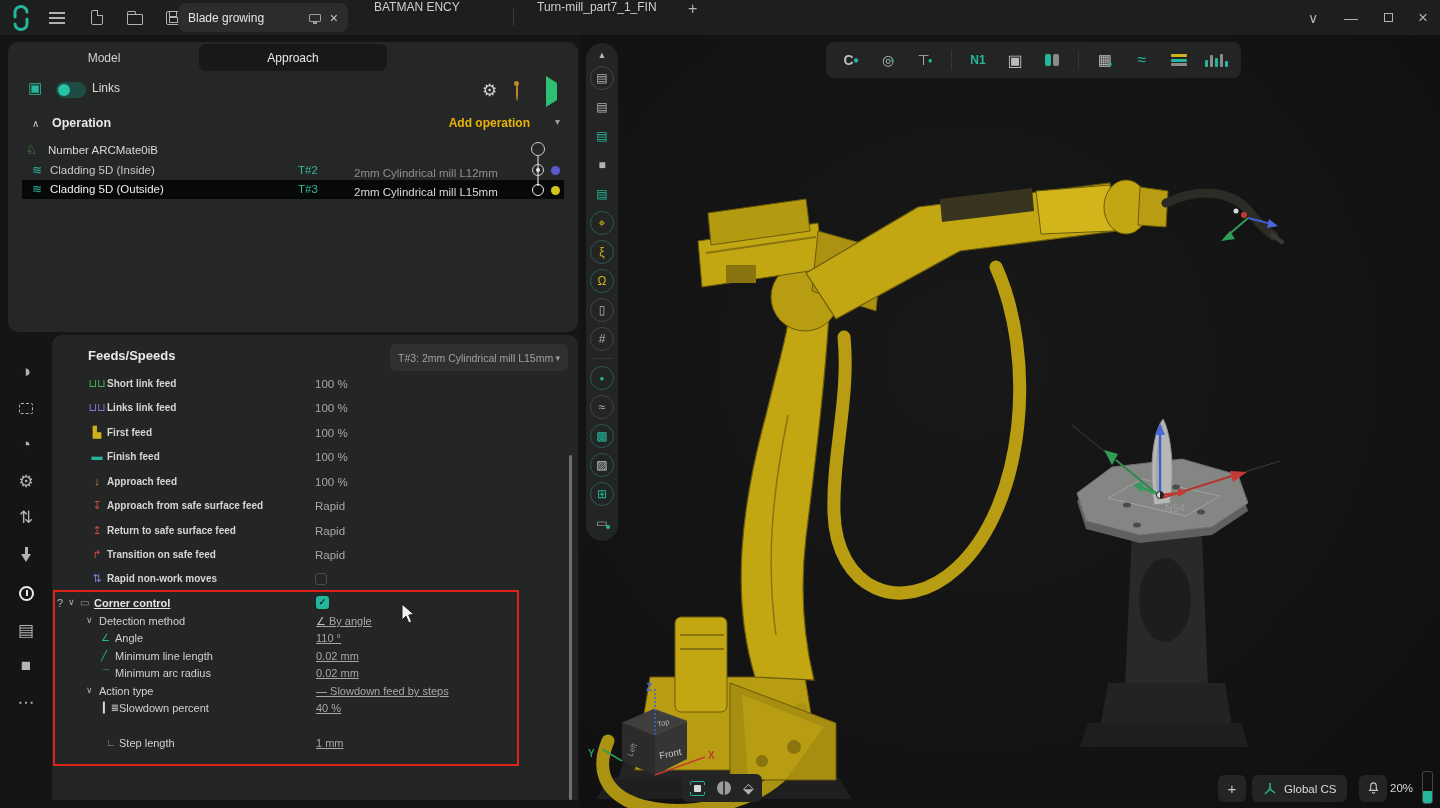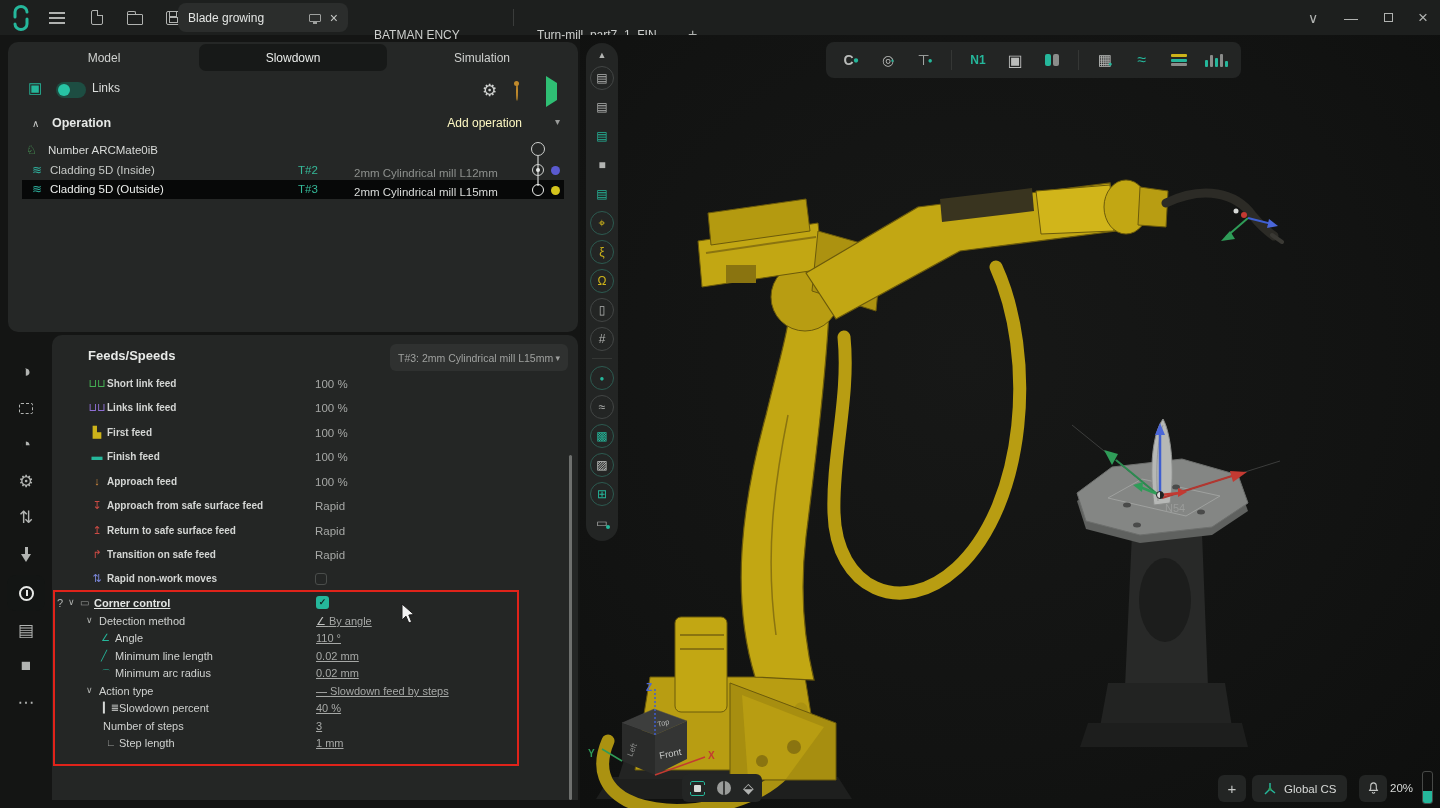--- a/index.html
+++ b/index.html
@@ -17,21 +17,21 @@
   .folder-icon { width:16px; height:11px; border:1.6px solid #b0b2b0; border-radius:1px; position:relative; margin-top:3px; }
   .folder-icon:before { content:""; position:absolute; left:-1px; top:-4px; width:7px; height:3px; border:1.6px solid #b0b2b0; border-bottom:none; border-radius:2px 2px 0 0; }
   .save-icon { width:14px; height:14px; border:1.6px solid #b0b2b0; border-radius:2px; position:relative; }
   .save-icon:after { content:""; position:absolute; left:2px; top:-1px; width:6px; height:5px; border:1.5px solid #b0b2b0; border-top:none; }
   .save-icon:before { content:""; position:absolute; left:2px; bottom:1px; width:7px; height:4px; border:1.3px solid #b0b2b0; }
   #tab-active { position:absolute; left:178px; top:3px; width:170px; height:29px; background:#2b2d2c; border-radius:8px; display:flex; align-items:center; padding:0 10px; gap:9px; }
   #tab-active .t-label { font-size:12px; color:#e4e6e4; flex:1; }
   .monitor-icon { width:12px; height:8px; border:1.4px solid #9ea09e; border-radius:1px; position:relative; }
   .monitor-icon:after { content:""; position:absolute; left:3px; bottom:-3px; width:4px; height:1.6px; background:#9ea09e; }
   .tab-x { color:#c5c7c5; font-size:14px; line-height:1; cursor:pointer; }
-  .tab-plain { position:absolute; top:0; height:35px; display:flex; align-items:center; font-size:12px; color:#cdcfcd; cursor:pointer;margin-top:17px; }
+  .tab-plain { position:absolute; top:0; height:35px; display:flex; align-items:flex-start; font-size:12px; color:#cdcfcd; cursor:pointer; }
   .tab-sep { position:absolute; left:513px; top:9px; width:1px; height:17px; background:#3a3c3b; }
   .win-btn { position:absolute; top:0; width:34px; height:35px; display:flex; align-items:center; justify-content:center; color:#b0b2b0; font-size:14px; cursor:pointer; }
   .restore-glyph { width:9px; height:9px; border:1.4px solid #b0b2b0; position:relative; background:#1d1f1e; }
   .restore-glyph:before { content:""; position:absolute; left:2px; top:-4px; width:9px; height:9px; border:1.4px solid #b0b2b0; z-index:-1; }
 
   
   #op-card { position:absolute; left:8px; top:42px; width:570px; height:290px; background:#252726; border-radius:10px; }
   .ptab { position:absolute; top:2px; height:27px; width:188px; display:flex; align-items:center; justify-content:center; font-size:12px; color:#cfd1cf; border-radius:7px; cursor:pointer; }
   .ptab.active { background:#171918; color:#e8eae8; }
   #links-row { position:absolute; left:0; top:34px; width:570px; height:28px; }
@@ -39,21 +39,21 @@
   .toggle { position:absolute; left:48px; top:6px; width:30px; height:16px; border-radius:8px; background:#1d4d42; cursor:pointer; }
   .toggle .knob { position:absolute; left:2px; top:2px; width:12px; height:12px; border-radius:50%; background:#27c3a4; }
   .links-lbl { position:absolute; left:84px; top:5px; font-size:12px; color:#dcdedc; }
   .gear-glyph { color:#cfd1cf; font-size:17px; }
   .orbit-glyph { width:13px; height:13px; border:1.6px solid #c08a2c; border-radius:50%; position:relative; }
   .orbit-glyph:after { content:""; position:absolute; right:-2px; top:-2px; width:5px; height:5px; border-radius:50%; background:#c08a2c; }
   .play-glyph { width:0; height:0; border-left:11px solid #2fbf74; border-top:7px solid transparent; border-bottom:7px solid transparent; }
   #op-head { position:absolute; left:0; top:70px; width:570px; height:24px; }
   .chev { color:#c9cbc9; font-size:10px; }
   #op-title { position:absolute; left:44px; top:4px; font-size:12.5px; font-weight:bold; color:#e6e8e6; }
-  #add-op { position:absolute; right:56px; top:4px; font-size:12px; color:#fef9c3; cursor:pointer; }
+  #add-op { position:absolute; right:48px; top:4px; font-size:12px; color:#eab308; cursor:pointer;font-weight:bold; }
   #add-op-caret { position:absolute; right:18px; top:4px; font-size:10px; color:#9a9c9a; cursor:pointer; }
   .trow { position:absolute; left:0; width:570px; height:19px; font-size:11.5px; }
   .trow .tic { position:absolute; top:2px; font-size:12px; }
   .trow .tlbl { position:absolute; top:3px; }
   .trow .ttool { position:absolute; left:290px; top:3px; color:#35b999; }
   .trow .tdesc { position:absolute; left:322px; top:6px; color:#8d908d;margin-left:24px; }
   #trow3-bg { position:absolute; left:14px; top:138px; width:542px; height:19px; background:#070808; }
   .ring { position:absolute; border:1.8px solid #cfd1cf; border-radius:50%; }
   .dot { position:absolute; border-radius:50%; width:9px; height:9px; }
 
@@ -167,24 +167,21 @@
       <span class="restore-glyph"></span>
     </div>
   <div class="win-btn" style="left:1406px; font-size:17px;">×</div>
 </div>
 
 <div id="op-card">
   <div class="ptab" style="left:2px">
       <span>Model</span>
     </div>
   <div class="ptab active" style="left:191px">
-      <span>Slowdown</span>
-    </div>
-  <div class="ptab" style="left:380px">
-      <span>Simulation</span>
+      <span>Approach</span>
     </div>
 
   <div id="links-row">
     <span class="links-ic">▣</span>
     <span class="toggle">
         <span class="knob"></span>
       </span>
     <span class="links-lbl">Links</span>
     <span class="abs" style="left:474px; top:4px"><span class="gear-glyph">⚙</span></span>
     <span class="abs" style="left:508px; top:7px"><span class="orbit-glyph"></span></span>
@@ -342,24 +339,20 @@
     </div>
     <div class="crow" style="top:92px">
       <span class="chev2" style="left:31px">∨</span>
       <span class="lbl" style="left:44px">Action type</span>
       <span class="val"><i style="font-style:normal;color:#c0c2c0">— </i><span>Slowdown feed by steps</span></span>
     </div>
     <div class="crow" style="top:109px">
       <span class="cic" style="left:48px; color:#d6d8d6">▎≣</span>
       <span class="lbl" style="left:64px">Slowdown percent</span>
       <span class="val">40 %</span>
-    </div>
-    <div class="crow" style="top:127px">
-      <span class="lbl" style="left:48px">Number of steps</span>
-      <span class="val">3</span>
     </div>
     <div class="crow" style="top:144px">
       <span class="cic" style="left:51px; color:#9a9c9a">∟</span>
       <span class="lbl" style="left:64px">Step length</span>
       <span class="val">1 mm</span>
     </div>
   </div>
   <div id="feeds-scroll"></div>
 </div>
 

